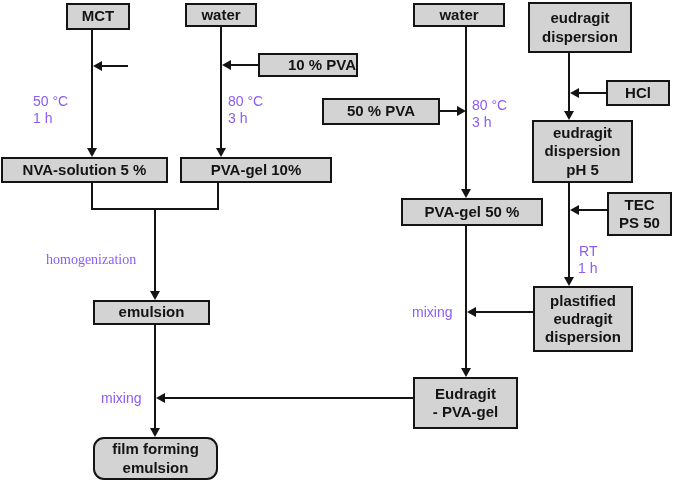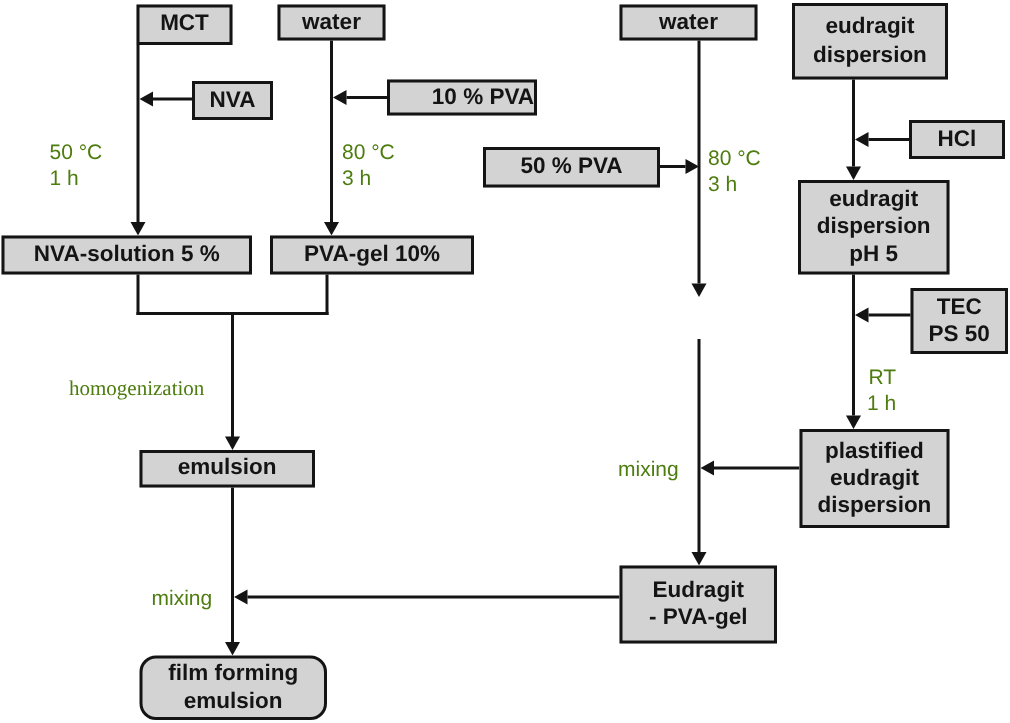--- a/index.html
+++ b/index.html
@@ -15,37 +15,34 @@
     font-weight:bold; font-size:15px; line-height:1.22; text-align:center;
     color:#141414; white-space:nowrap;
   }
   .vline { position:absolute; width:2px; background:#141414; }
   .hline { position:absolute; height:2px; background:#141414; }
   .arrow { position:absolute; width:0; height:0; }
   .arrow.down  { border-left:5px solid transparent; border-right:5px solid transparent; border-top:9px solid #141414; }
   .arrow.left  { border-top:5px solid transparent; border-bottom:5px solid transparent; border-right:9px solid #141414; }
   .arrow.right { border-top:5px solid transparent; border-bottom:5px solid transparent; border-left:9px solid #141414; }
   .ann {
-    position:absolute; font-size:14px; line-height:17px; color:#4d7c0f; white-space:nowrap;
+    position:absolute; font-size:14px; line-height:17px; color:#8b5cf6; white-space:nowrap;
   }
 </style>
 </head>
 <body>
 
 <div class="canvas">
 
-  <div class="node" style="left:66px;top:3px;width:64px;height:27px;margin-left:25px;">
+  <div class="node" style="left:66px;top:3px;width:64px;height:27px;">
     <span>MCT</span>
   </div>
   <div class="vline" style="left:91px;top:30px;height:119px;"></div>
   <div class="arrow down" style="left:87px;top:148px;"></div>
 
-  <div class="node" style="left:128px;top:54px;width:54px;height:26px;">
-    <span>NVA</span>
-  </div>
   <div class="arrow left" style="left:93px;top:61px;"></div>
   <div class="hline" style="left:102px;top:65px;width:26px;"></div>
 
   <div class="ann" style="left:33px;top:93px;">
     <div>50 °C</div>
     <div>1 h</div>
   </div>
 
   <div class="node" style="left:1px;top:157px;width:167px;height:26px;">
     <span>NVA-solution 5 %</span>
@@ -61,21 +58,21 @@
     <span>10 % PVA</span>
   </div>
   <div class="arrow left" style="left:222px;top:60px;"></div>
   <div class="hline" style="left:231px;top:64px;width:27px;"></div>
 
   <div class="ann" style="left:228px;top:93px;">
     <div>80 °C</div>
     <div>3 h</div>
   </div>
 
-  <div class="node" style="left:180px;top:157px;width:136px;height:26px;">
+  <div class="node" style="left:180px;top:157px;width:152px;height:26px;">
     <span>PVA-gel 10%</span>
   </div>
 
   <div class="vline" style="left:91px;top:183px;height:27px;"></div>
   <div class="vline" style="left:217px;top:183px;height:27px;"></div>
   <div class="hline" style="left:91px;top:208px;width:128px;"></div>
   <div class="vline" style="left:154px;top:208px;height:84px;"></div>
   <div class="arrow down" style="left:150px;top:291px;"></div>
   <div class="ann" style="left:46px;top:251px;font-family:Liberation Serif, serif;">homogenization</div>
 
@@ -105,20 +102,23 @@
     <span>50 % PVA</span>
   </div>
   <div class="hline" style="left:440px;top:110px;width:17px;"></div>
   <div class="arrow right" style="left:457px;top:106px;"></div>
 
   <div class="ann" style="left:472px;top:97px;">
     <div>80 °C</div>
     <div>3 h</div>
   </div>
 
+  <div class="node" style="left:401px;top:198px;width:142px;height:28px;">
+    <span>PVA-gel 50 %</span>
+  </div>
 
   <div class="vline" style="left:465px;top:226px;height:142px;"></div>
   <div class="arrow down" style="left:461px;top:368px;"></div>
 
   <div class="arrow left" style="left:467px;top:307px;"></div>
   <div class="hline" style="left:476px;top:311px;width:57px;"></div>
   <div class="ann" style="left:412px;top:304px;">mixing</div>
 
   <div class="node" style="left:413px;top:377px;width:105px;height:52px;">
     <span>Eudragit</span>

